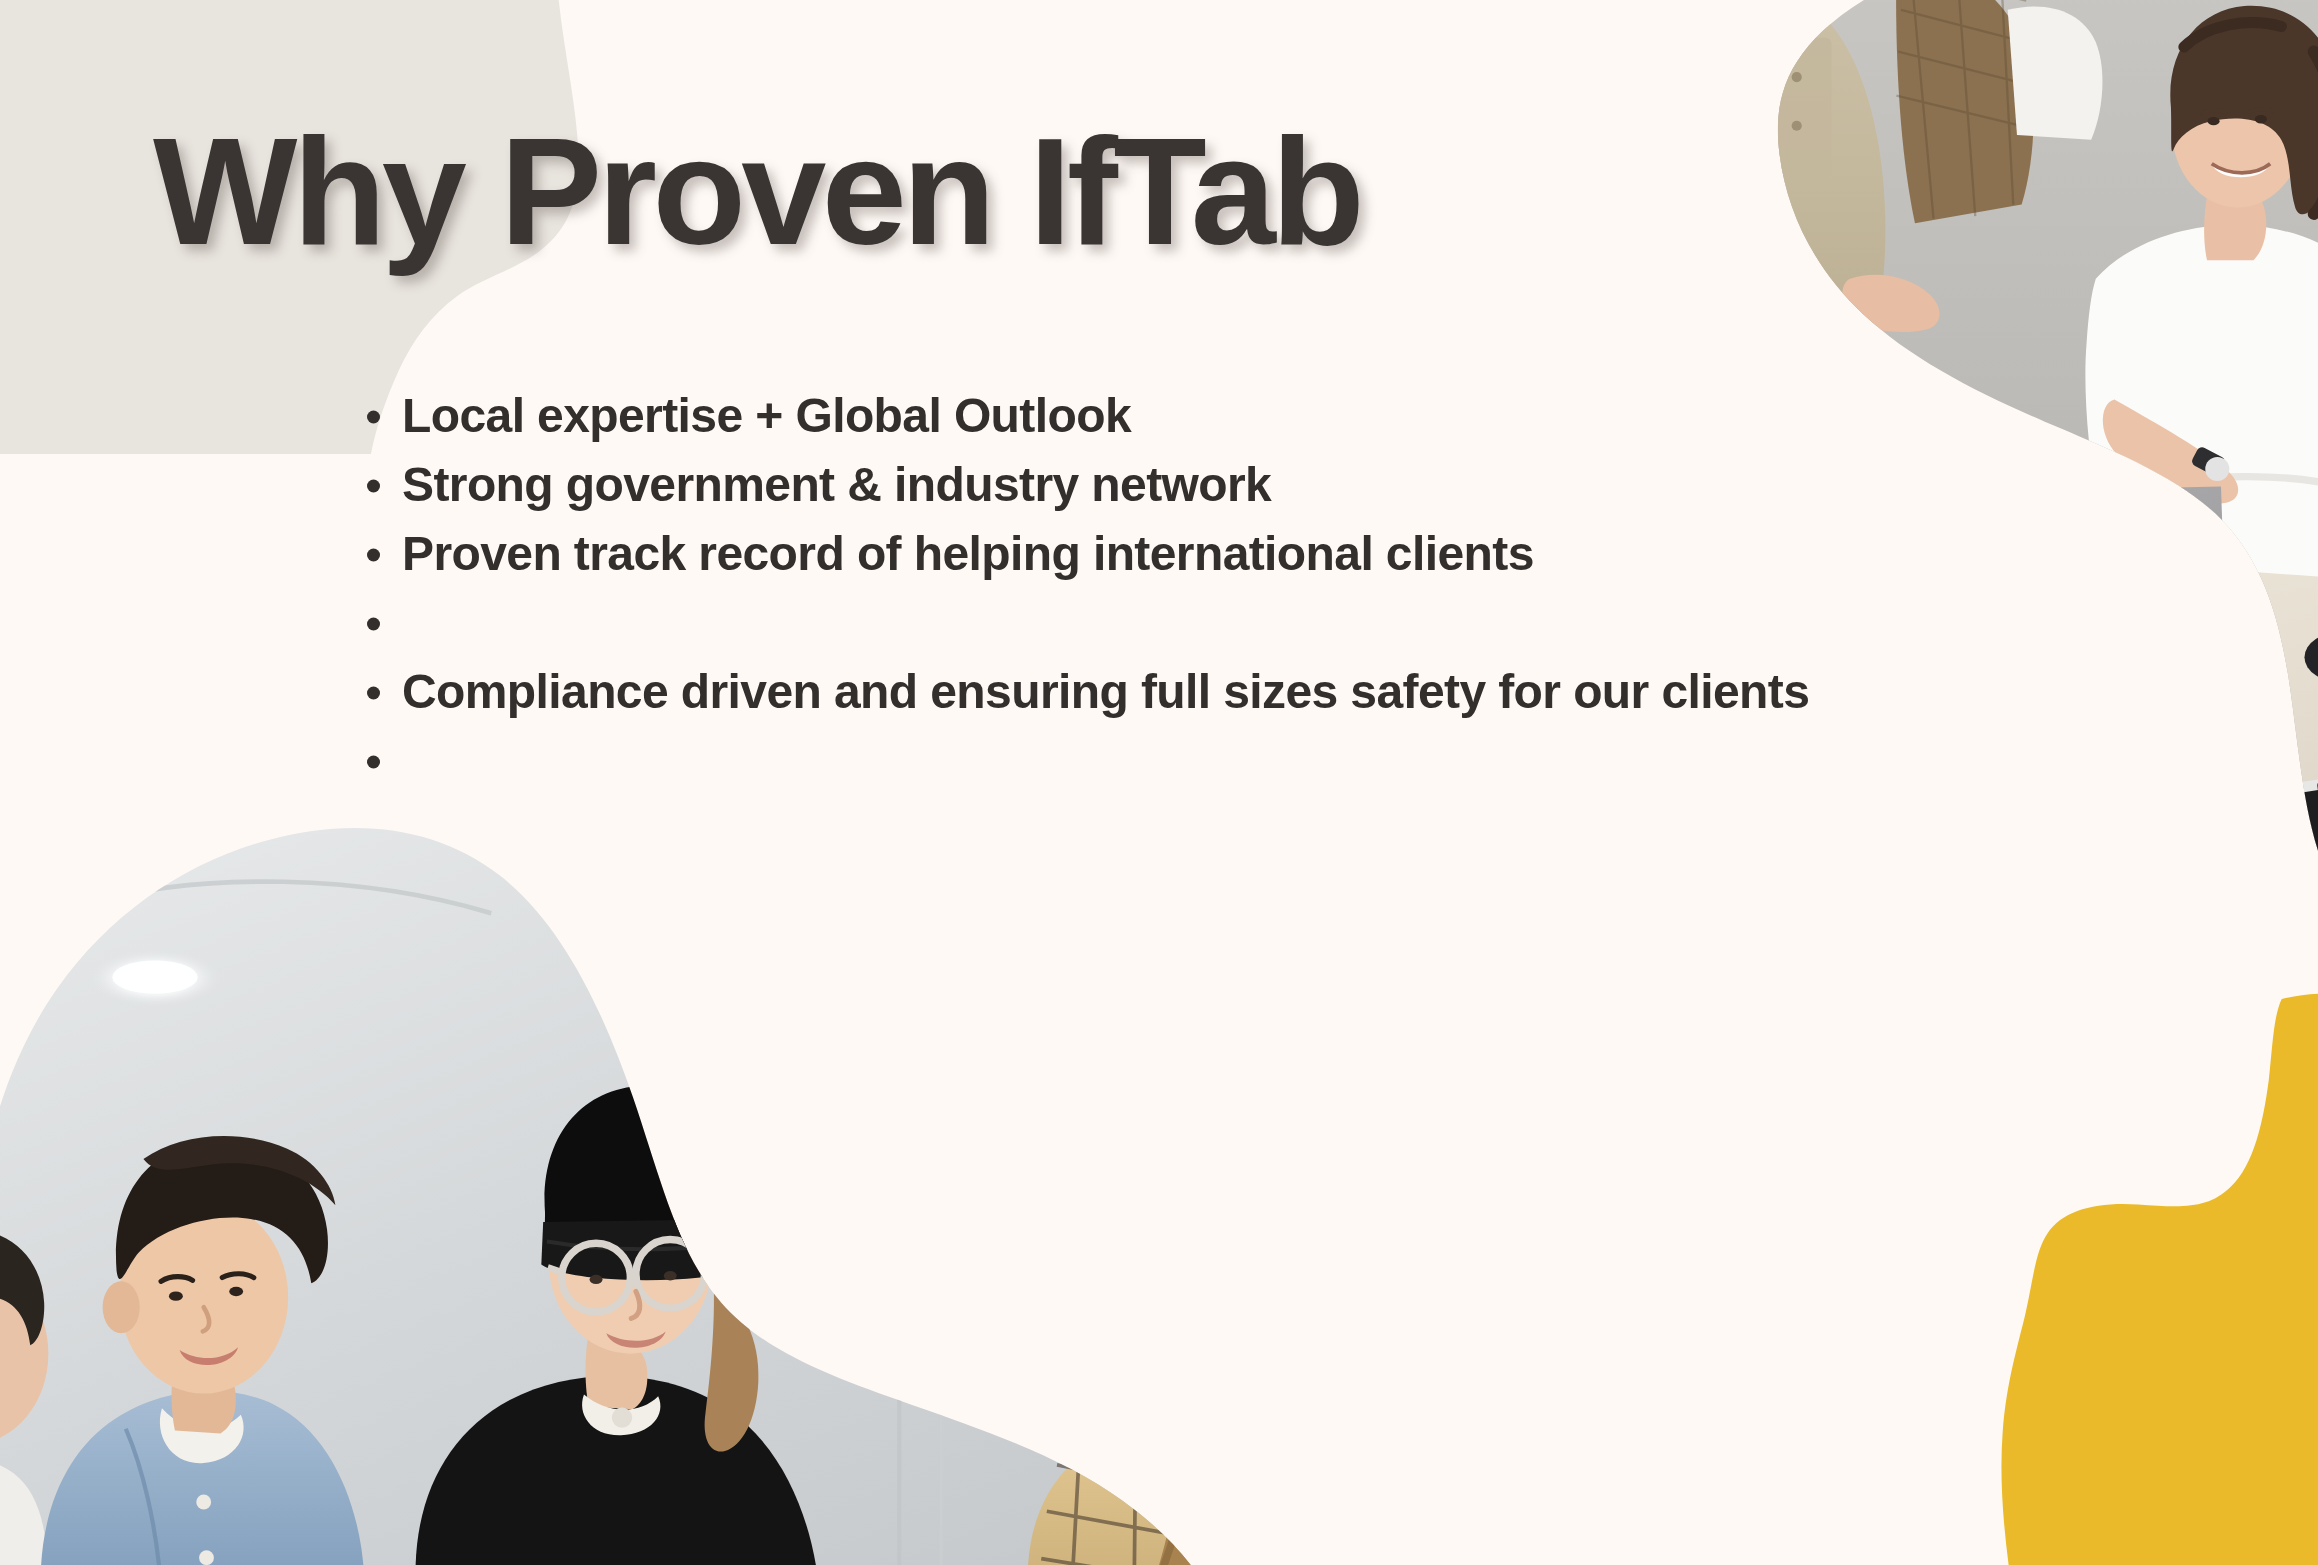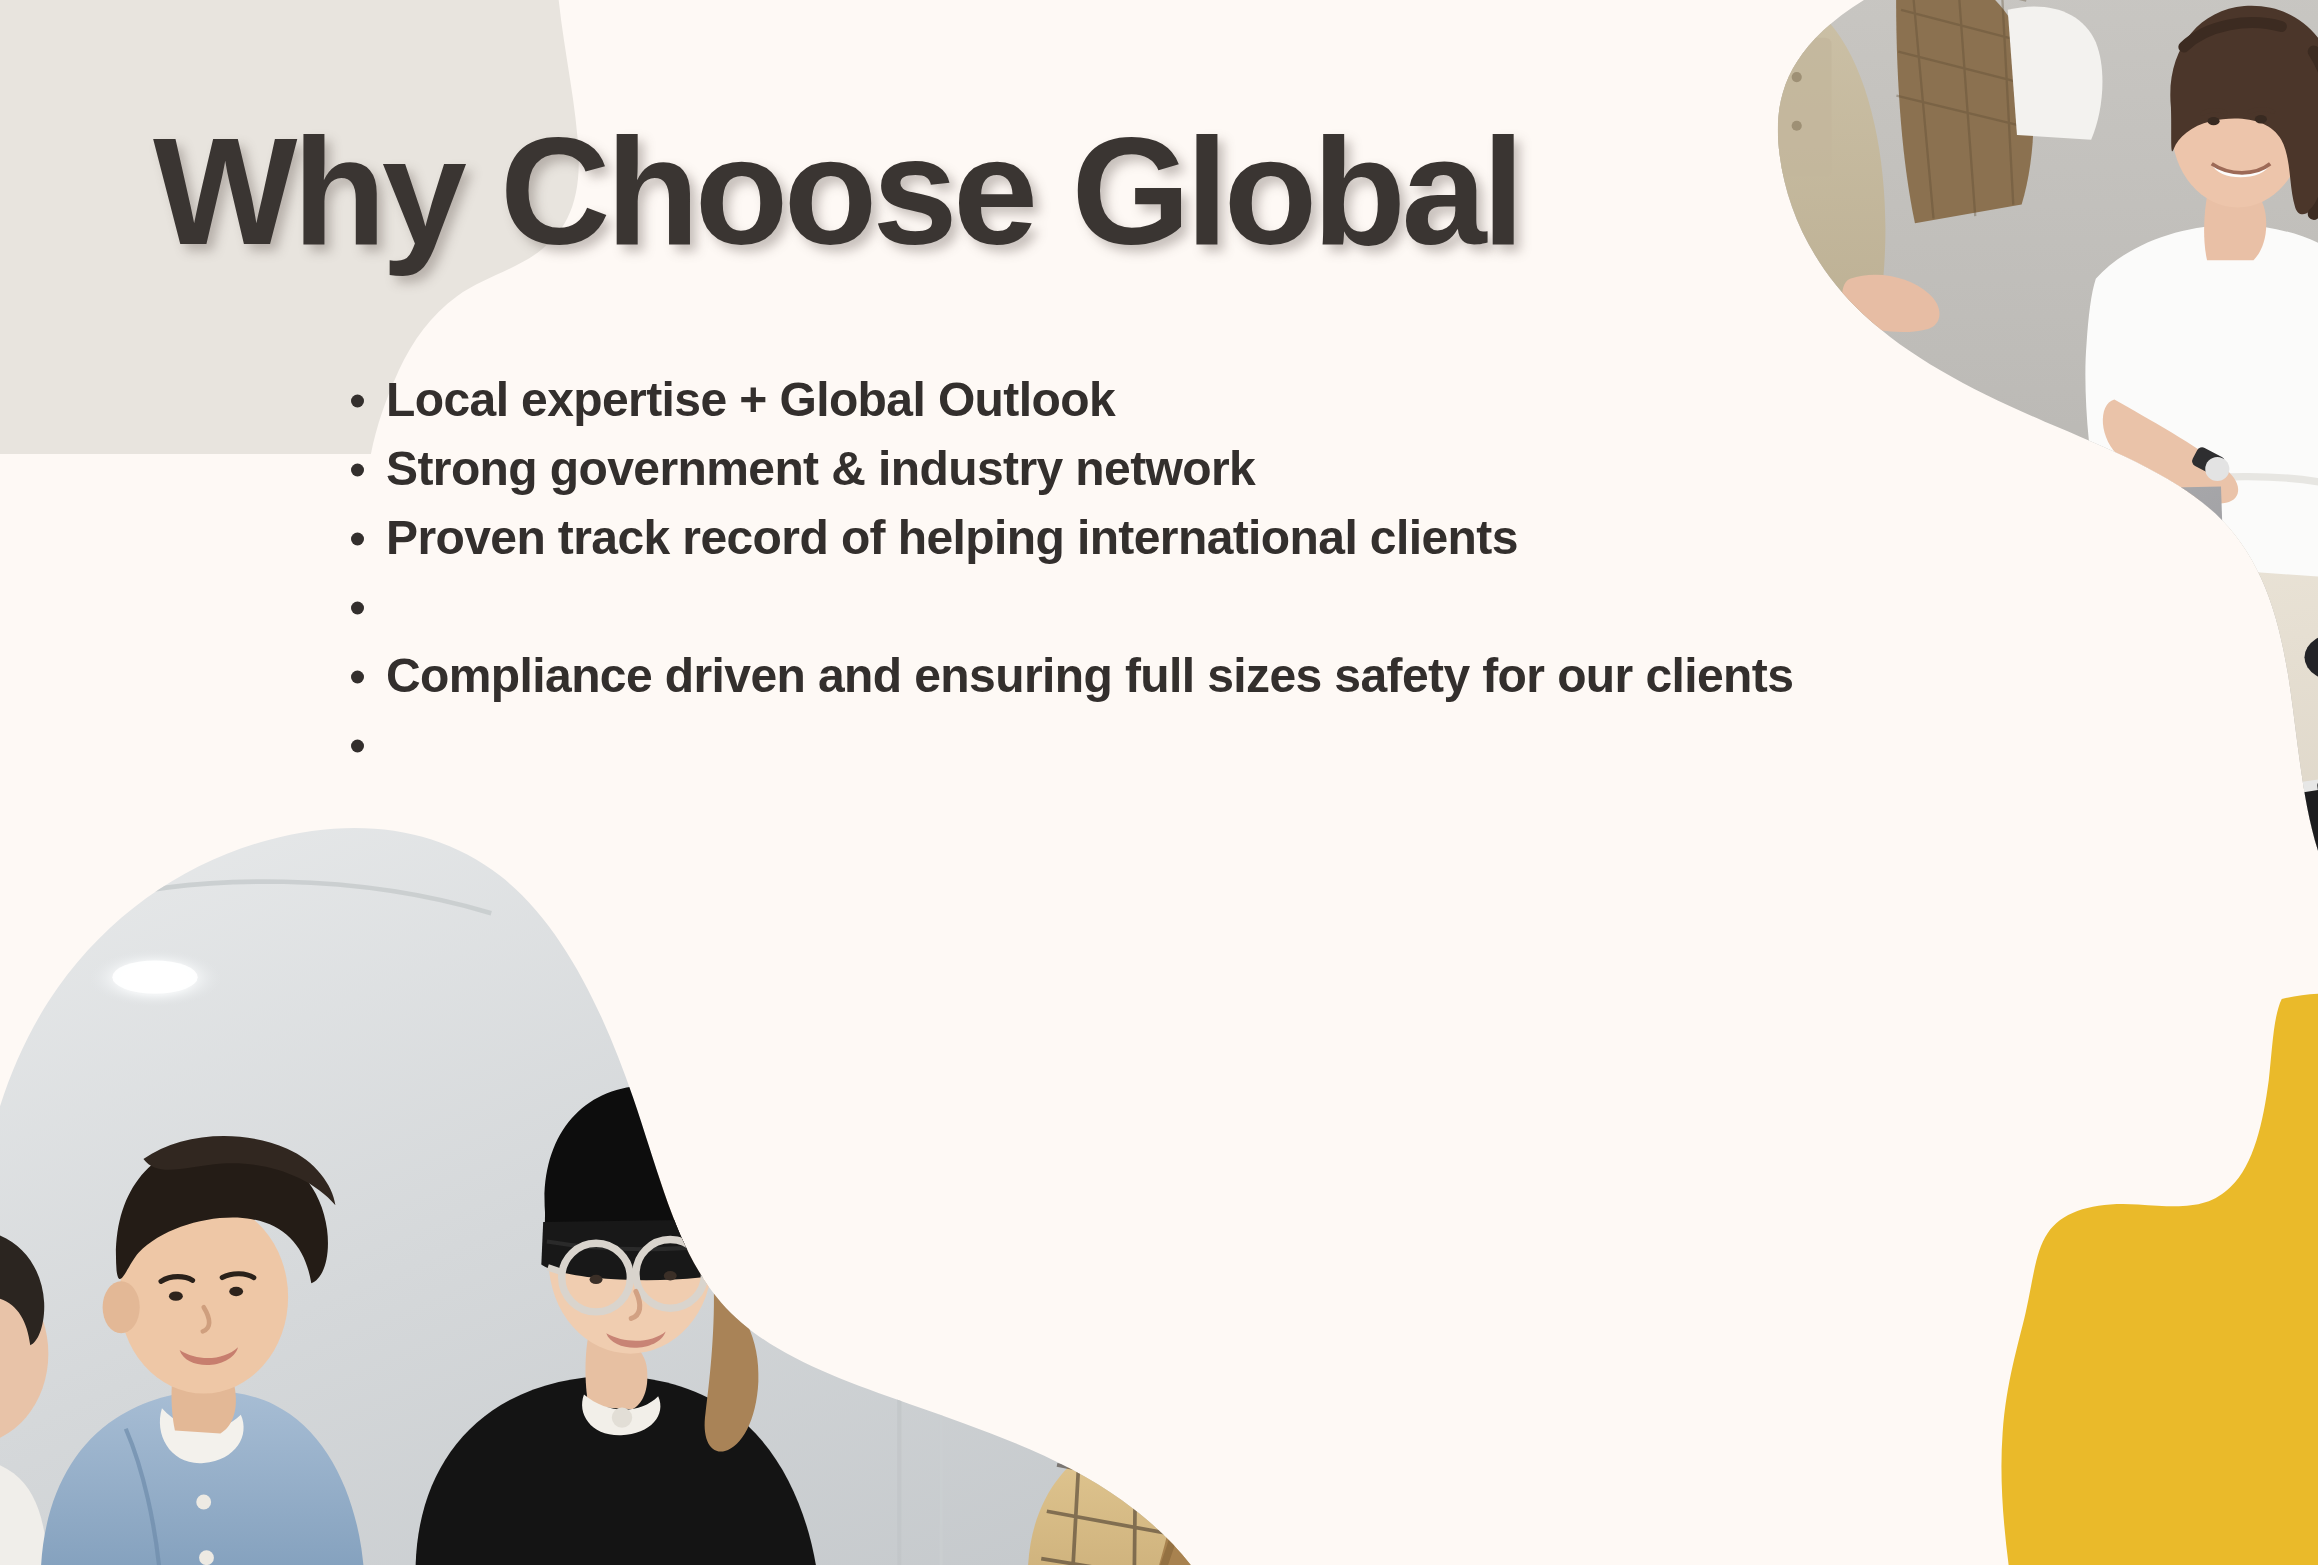--- a/index.html
+++ b/index.html
@@ -33,21 +33,21 @@
     color: #3A3532;
     white-space: nowrap;
     text-shadow: 6.5px 7.4px 10.2px rgba(90, 80, 72, 0.34);
   }
 
   
   #benefits-list {
     position: absolute;
     left: 345px;
     top: 366px;
-    margin: 0;
+    margin: 16px;
     padding: 0;
     list-style: none;
     z-index: 40;
   }
   #benefits-list li {
     position: relative;
     height: 69px;
     padding-left: 41px;
     display: flex;
     align-items: center;
@@ -446,21 +446,21 @@
 
         <path d="M2520,1062 C2500,1094 2498,1126 2516,1144 C2530,1158 2554,1156 2566,1144" stroke="#d9a87f" stroke-width="13" fill="none" stroke-linecap="round"></path>
         <path d="M2536,1206 C2576,1228 2628,1224 2656,1202 C2644,1248 2552,1254 2536,1206 Z" fill="#f5f3ef"></path>
         <path d="M2530,1196 C2570,1216 2626,1214 2656,1194" stroke="#c0504f" stroke-width="14" fill="none" stroke-linecap="round"></path>
         <ellipse cx="2600" cy="1062" rx="14" ry="9" fill="#3a2d22"></ellipse>
       </g>
     </svg>
   </div>
 
   <div id="title-wrap">
-    <h1 id="page-title">Why Choose Global</h1>
+    <h1 id="page-title">Why Proven IfTab</h1>
   </div>
 
   <ul id="benefits-list">
     <li>
       <span class="bullet-dot"></span>
       <span class="bullet-text">Local expertise + Global Outlook</span>
     </li>
     <li>
       <span class="bullet-dot"></span>
       <span class="bullet-text">Strong government &amp; industry network</span>

